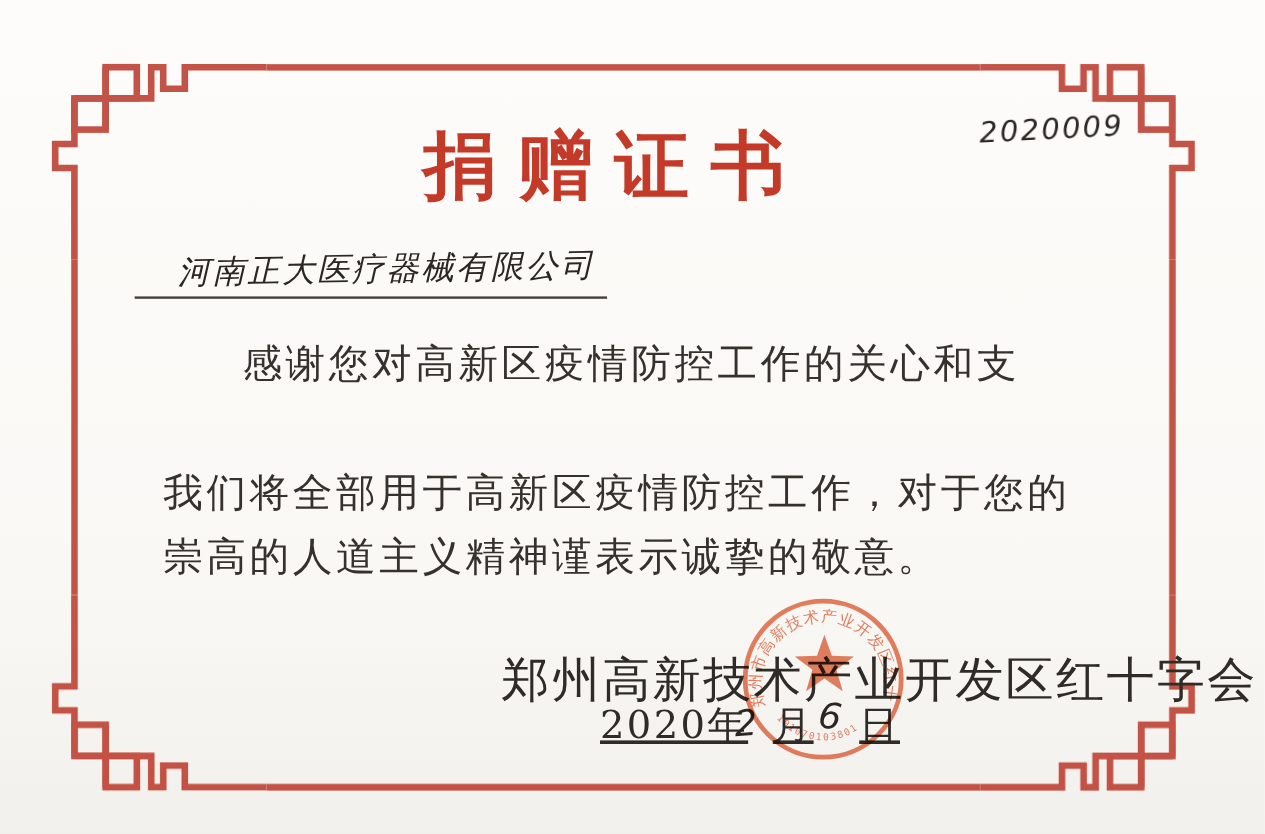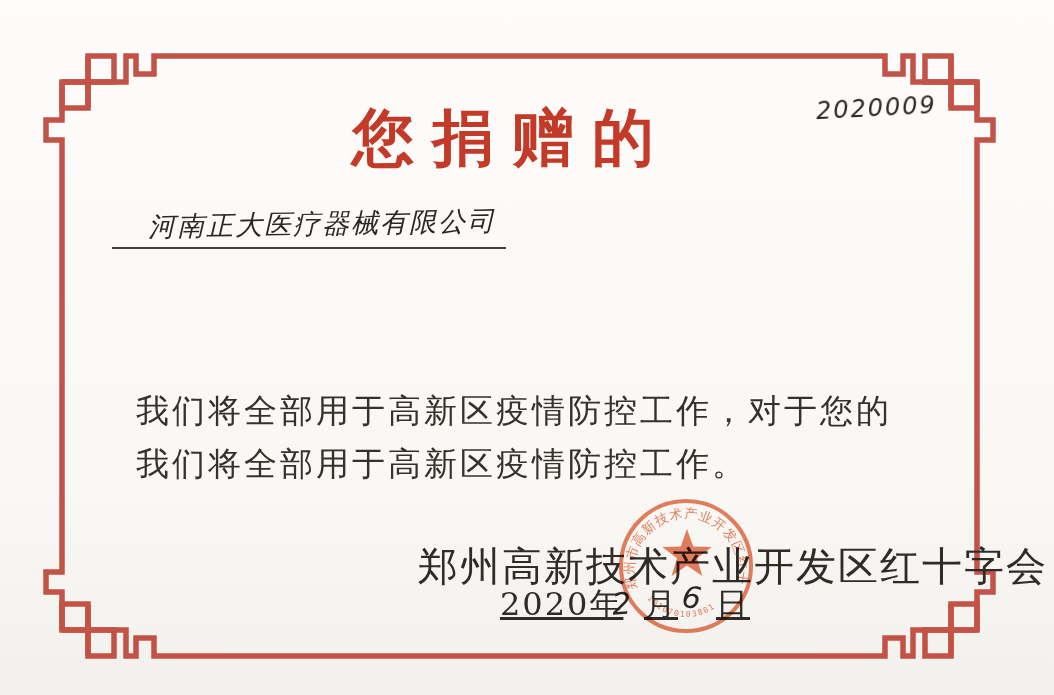--- a/index.html
+++ b/index.html
@@ -105,29 +105,30 @@
         <path d="M 222,56 H 817"></path>
         <path d="M 222,656 H 817"></path>
         <path d="M 62,216 V 496"></path>
         <path d="M 977,216 V 496"></path>
       </g>
     </g>
   </svg>
 
   <div class="abs serial">2020009</div>
 
-  <div class="abs title">您捐赠的</div>
+  <div class="abs title">捐赠证书</div>
 
   <div class="abs donor">河南正大医疗器械有限公司</div>
   <div class="abs donor-underline"></div>
 
+  <div class="abs body-line line1">感谢您对高新区疫情防控工作的关心和支</div>
 
 
   <div class="abs body-line line3">我们将全部用于高新区疫情防控工作，对于您的</div>
-  <div class="abs body-line line4">我们将全部用于高新区疫情防控工作。</div>
+  <div class="abs body-line line4">崇高的人道主义精神谨表示诚挚的敬意。</div>
 
   <div class="abs issuer">郑州高新技术产业开发区红十字会</div>
 
   <div class="date-row">
     <span class="date-print d-year">2020年</span>
     <span class="date-hand d-month-v">2</span>
     <span class="date-print d-month-l">月</span>
     <span class="date-hand d-day-v">6</span>
     <span class="date-print d-day-l">日</span>
   </div>

